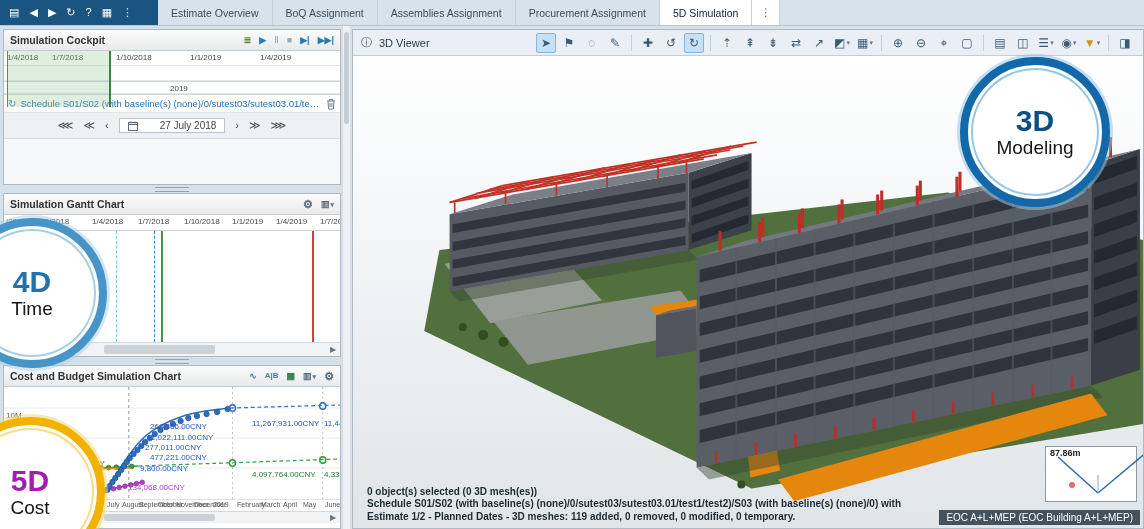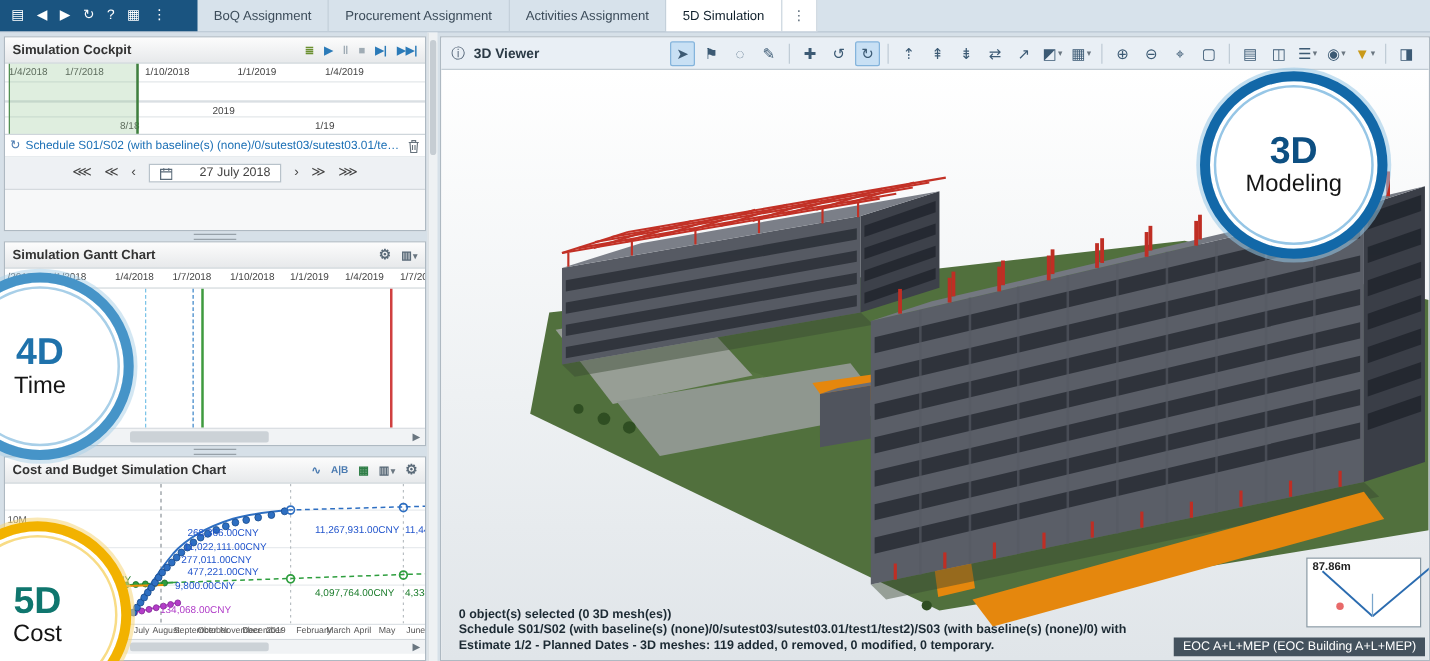--- a/index.html
+++ b/index.html
@@ -68,60 +68,61 @@
   .cost-label{position:absolute;font-size:8px;white-space:nowrap;z-index:3}
   .lb{color:#2255cc}.lg{color:#1d7d2d}.lm{color:#b03cc8}
   .ylab{position:absolute;left:2px;top:24px;font-size:8px;color:#555}
   .months{position:relative;height:12px;flex:none;border-top:1px solid #dde2e6;background:#fff}
   .month{position:absolute;top:1px;font-size:7px;color:#555;white-space:nowrap}
   .cost-scroll{height:12px;flex:none;background:#f1f3f5;border-top:1px solid #d4d9dd;display:flex;align-items:center;font-size:8px;color:#6a7680}
 
   
   .viewer{flex:1;display:flex;flex-direction:column;margin:3px 0 0 2px;border:1px solid #aeb9c2;background:#fff;position:relative;overflow:hidden}
   .viewer-header{height:26px;flex:none;background:#e9eff5;border-bottom:1px solid #c2ccd4;display:flex;align-items:center;padding:0 8px;gap:3px}
-  .v-title{font-weight:bold;font-size:11px;color:#2b3a46;margin-right:10px;white-space:nowrap}
+  .v-title{font-weight:normal;font-size:11px;color:#2b3a46;margin-right:10px;white-space:nowrap}
   .v-info{color:#44566a;font-size:11px;margin-right:4px}
   .vt-spacer{flex:1}
   .vt-icon{width:20px;height:20px;display:flex;align-items:center;justify-content:center;color:#3c5a74;font-size:12px;border-radius:2px;cursor:pointer;flex:none}
   .vt-icon.active{background:#c8e0f4;border:1px solid #84b4dc}
   .vt-icon.gold{color:#c99a1a}
   .vt-sep{width:1px;height:16px;background:#c0ccd6;margin:0 3px;flex:none}
   .canvas{flex:1;position:relative;background:linear-gradient(#ffffff,#eef1f3 55%,#e0e5e9)}
   .scene{position:absolute;left:0;top:0;width:100%;height:100%}
   .status{position:absolute;left:14px;bottom:5px;width:560px;font-size:10px;font-weight:bold;color:#1c2a33;line-height:1.25;z-index:5}
   .badge{position:absolute;right:3px;bottom:3px;background:#44525e;color:#fff;font-size:10px;font-weight:normal;padding:2px 7px;z-index:6;white-space:nowrap}
   .compass{position:absolute;right:6px;bottom:26px;width:92px;height:56px;background:#fff;border:1px solid #8a9aa5;z-index:5}
   .measure{position:absolute;left:4px;top:1px;font-size:9px;font-weight:bold;color:#222}
 
   
   .circle{position:absolute;width:150px;height:150px;border-radius:50%;background:#fff;display:flex;flex-direction:column;align-items:center;justify-content:center;z-index:40;pointer-events:none;text-align:center}
   .c3d{left:960px;top:57px;border:8px solid #1268a8;box-shadow:inset 0 0 0 3px #fff,inset 0 0 0 5px #96c6e6,0 0 0 3px rgba(150,198,230,.55)}
   .c4d{left:-43px;top:218px;border:8px solid #4694c8;box-shadow:inset 0 0 0 3px #fff,inset 0 0 0 5px #a8cfe8,0 0 0 3px rgba(168,207,232,.5)}
   .c5d{left:-45px;top:417px;border:8px solid #f2b200;box-shadow:inset 0 0 0 3px #fff,inset 0 0 0 5px #f8dc86,0 0 0 3px rgba(246,214,120,.55)}
   .circle .big{font-size:30px;font-weight:bold;line-height:1.05}
-  .c3d .big{color:#0d4f82}.c4d .big{color:#1f72ab}.c5d .big{color:#0f766e}
+  .c3d .big{color:#0d4f82}.c4d .big{color:#1f72ab}.c5d .big{color:#a21caf}
   .circle .small{font-size:19px;color:#151515}
 </style>
 </head>
 <body>
 
 <div class="topbar">
   <div class="topbar-left">
     <span class="tb-icon">▤</span>
     <span class="tb-icon">◀</span>
     <span class="tb-icon">▶</span>
     <span class="tb-icon">↻</span>
     <span class="tb-icon">?</span>
     <span class="tb-icon">▦</span>
     <span class="tb-icon">⋮</span>
   </div>
   <div class="tabs">
+    <div class="tab">Estimate Overview</div>
     <div class="tab">BoQ Assignment</div>
+    <div class="tab">Assemblies Assignment</div>
     <div class="tab">Procurement Assignment</div>
-    <div class="tab">Activities Assignment</div>
     <div class="tab active">5D Simulation</div>
     <div class="tab-overflow">⋮</div>
   </div>
 </div>
 
 <div class="main">
 
   <div class="left-col">
 
     <div class="panel cockpit">
@@ -141,24 +142,20 @@
         <div class="tl-row">
           <span class="tl-label" style="left:3px">1/4/2018</span>
           <span class="tl-label" style="left:48px">1/7/2018</span>
           <span class="tl-label" style="left:112px">1/10/2018</span>
           <span class="tl-label" style="left:186px">1/1/2019</span>
           <span class="tl-label" style="left:256px">1/4/2019</span>
         </div>
         <div class="tl-row"></div>
         <div class="tl-row short yr">
           <span class="tl-label" style="left:166px">2019</span>
-        </div>
-        <div class="tl-row short" style="border-bottom:none">
-          <span class="tl-label" style="left:92px">8/18</span>
-          <span class="tl-label" style="left:248px">1/19</span>
         </div>
       </div>
       <div class="schedule-row">
         <span class="ph-btn ic-blue" style="margin-left:0;font-size:10px">↻</span>
         <span class="sched-link">Schedule S01/S02 (with baseline(s) (none)/0/sutest03/sutest03.01/test1/test2)/S03 (with baseline(s) (none)/0)</span>
         <svg width="10" height="12" viewBox="0 0 10 12" style="cursor:pointer;flex:none">
           <path d="M1 3h8M3.5 3V1.5h3V3M2 3l.6 8h4.8L8 3M4 5v4M6 5v4" stroke="#66727c" fill="none" stroke-width="0.9"></path>
         </svg>
       </div>
       <div class="nav-row">

